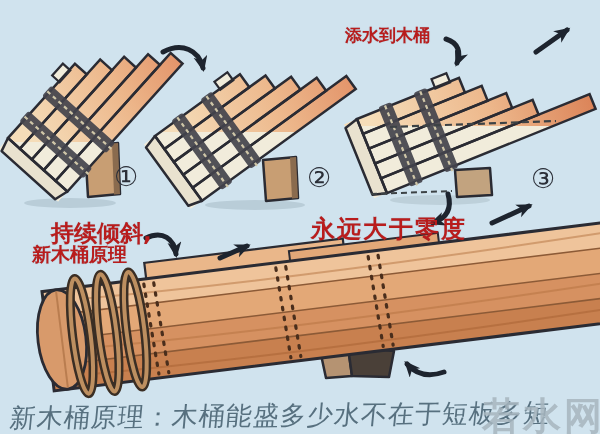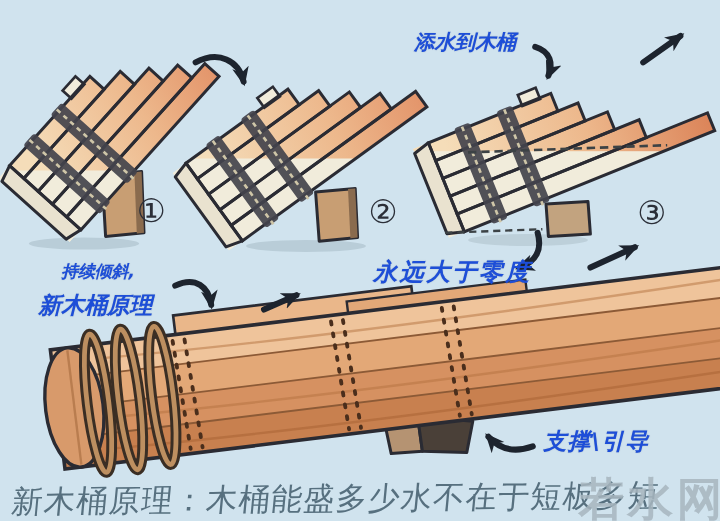--- a/index.html
+++ b/index.html
@@ -1,21 +1,21 @@
 <!DOCTYPE html>
 <html><head>
 <meta charset="utf-8">
 <style>
   html,body{margin:0;padding:0;}
   body{width:600px;height:434px;overflow:hidden;background:#d0e3ee;
        font-family:"DejaVu Sans","Liberation Sans",sans-serif;}
   .stage{position:relative;width:600px;height:434px;background:#d0e3ee;}
   .stage svg{position:absolute;left:0;top:0;}
-  .ann{position:absolute;color:#1d4ed8;font-weight:700;white-space:nowrap;
-       text-shadow:0 0 1px rgba(30,40,55,.25);font-style:italic;}
+  .ann{position:absolute;color:#b91c1c;font-weight:700;white-space:nowrap;
+       text-shadow:0 0 1px rgba(30,40,55,.25);}
   .step{position:absolute;color:#2b2f38;font-weight:400;font-size:27px;
         font-family:"DejaVu Sans",sans-serif;}
   .caption{position:absolute;left:10px;top:398px;width:590px;
            font-family:"DejaVu Serif","Liberation Serif",serif;
            font-size:26px;color:#57707f;letter-spacing:1px;white-space:nowrap;
            transform:skewX(-6deg) rotate(-0.6deg);}
   .watermark{position:absolute;left:482px;top:391px;font-size:38px;font-weight:700;
              color:#a7b6bf;letter-spacing:3px;opacity:.85;white-space:nowrap;}
 </style>
 </head>
@@ -210,26 +210,25 @@
     <path d="M448,194 C452,208 447,218 433,223" marker-end="url(#ah)"></path>
     <path d="M492,223 L529,206" marker-end="url(#ah)"></path>
     <path d="M146,238 C163,230 174,239 176,254" marker-end="url(#ah)"></path>
     <path d="M220,258 L247,246" marker-end="url(#ah)"></path>
     <path d="M444,372 C427,378 415,373 407,364" marker-end="url(#ah)"></path>
   </g>
 </svg>
 
   <div class="ann" style="left:345px;top:24px;font-size:17px;">添水到木桶</div>
 
-  <div class="ann" style="left:51px;top:218px;font-size:14px;">持续倾斜,</div>
+  <div class="ann" style="left:51px;top:218px;font-size:23px;">持续倾斜,</div>
   <div class="ann" style="left:32px;top:242px;font-size:19px;">新木桶原理</div>
 
-  <div class="ann" style="left:311px;top:213px;font-size:20px;letter-spacing:2px;">永远大于零度</div>
-
-  <div class="ann" style="left:453px;top:355px;font-size:19px;letter-spacing:1px;">支撑\引导</div>
+  <div class="ann" style="left:311px;top:213px;font-size:24px;letter-spacing:2px;">永远大于零度</div>
+
 
   <div class="step" style="left:114px;top:161px;">①</div>
   <div class="step" style="left:307px;top:162px;">②</div>
   <div class="step" style="left:531px;top:163px;">③</div>
 
   <div class="caption">新木桶原理：木桶能盛多少水不在于短板多短</div>
   <div class="watermark">若水网</div>
 
 </div>
 

